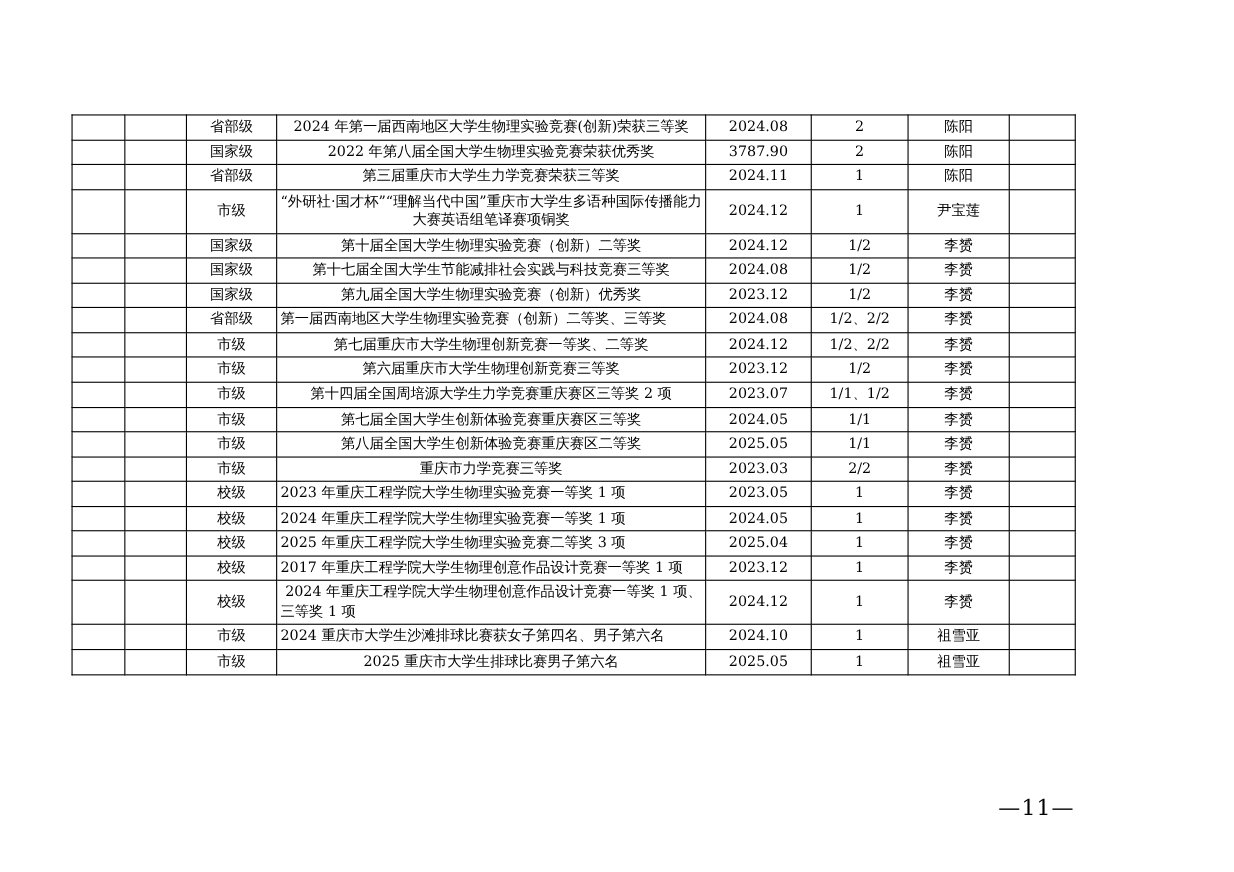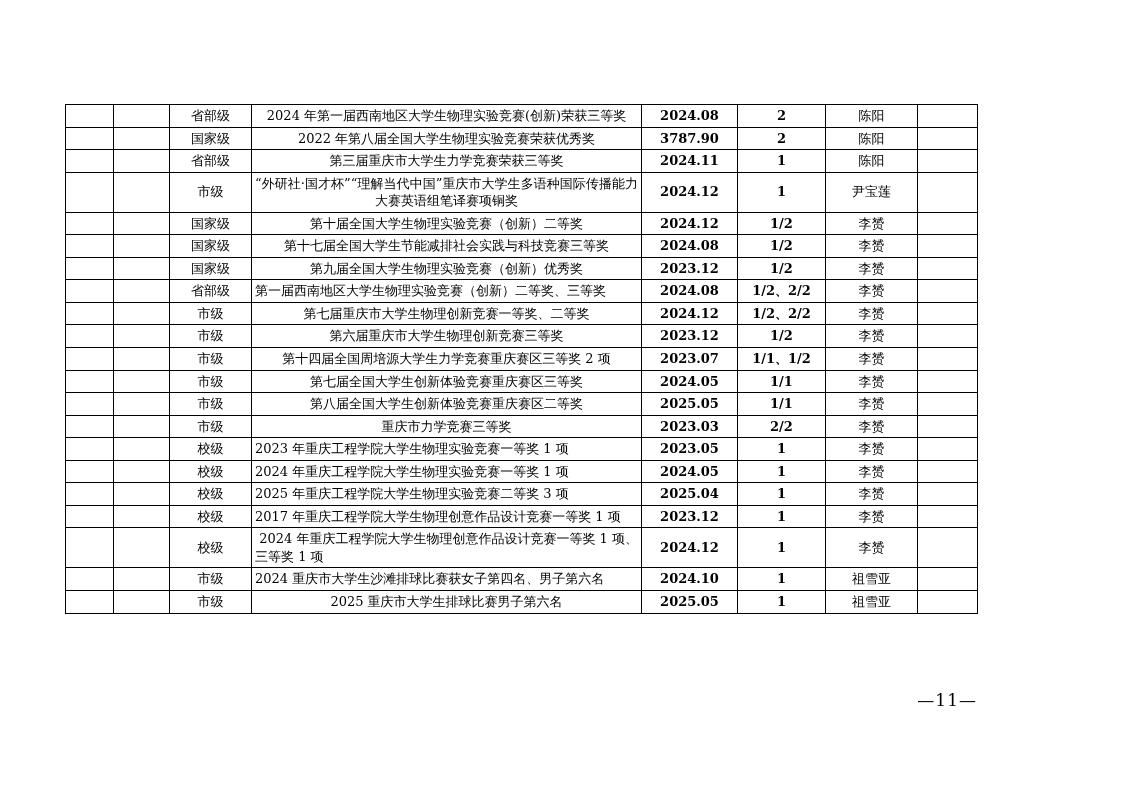--- a/index.html
+++ b/index.html
@@ -57,27 +57,26 @@
     text-align: right;
     text-align-last: left;
   }
   td.spanA, td.spanB, td.spanLast {
     border-top: none;
     border-bottom: none;
   }
   td.date, td.count {
     font-family: "DejaVu Serif", "Liberation Serif", serif;
     font-size: 13px;
-    font-weight: bold;
   }
   .page-number {
     position: absolute;
     right: 145px;
-    top: 690px;
-    font-size: 17px;
+    top: 722px;
+    font-size: 20px;
     letter-spacing: 1px;
     font-family: "DejaVu Serif", "Liberation Serif", serif;
   }
 </style>
 </head>
 <body>
 
 <div class="page">
 
   <table class="award-table">

